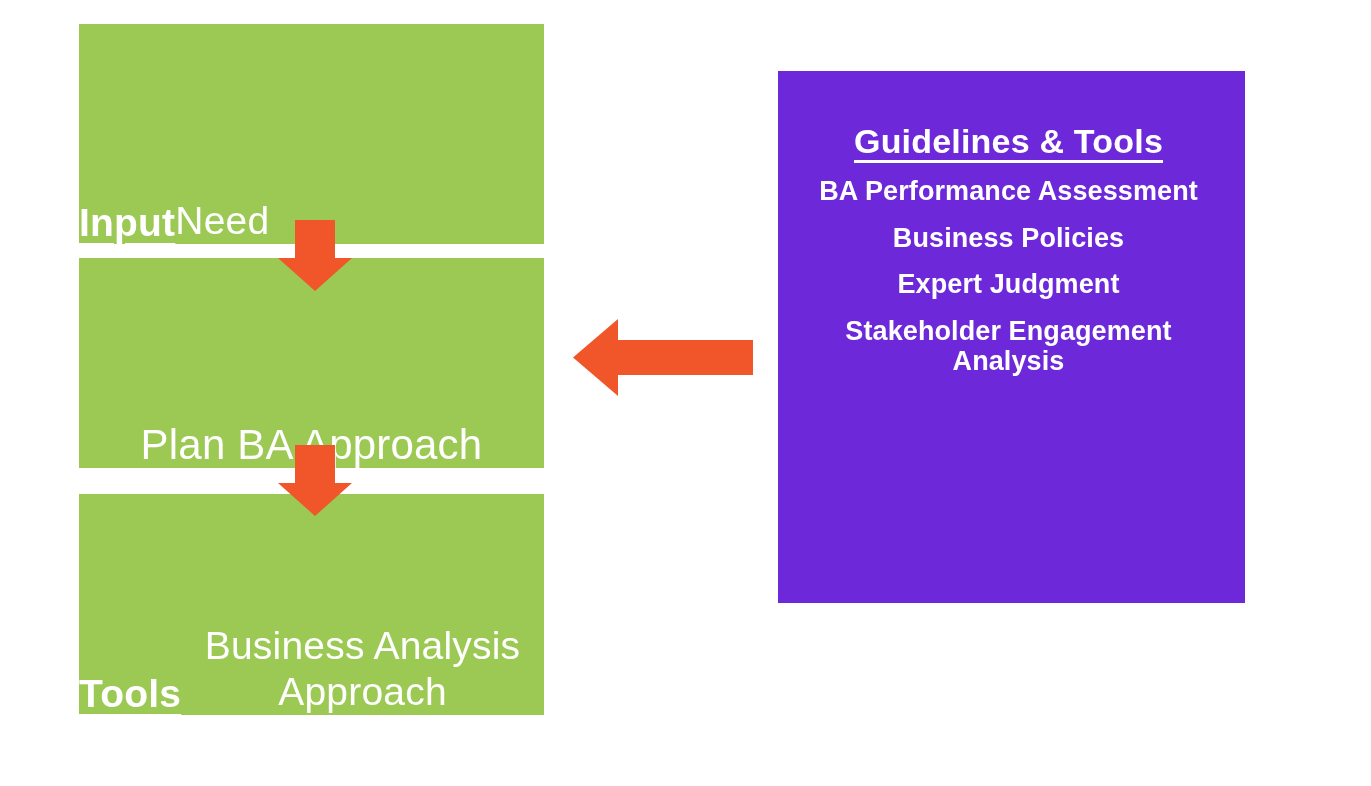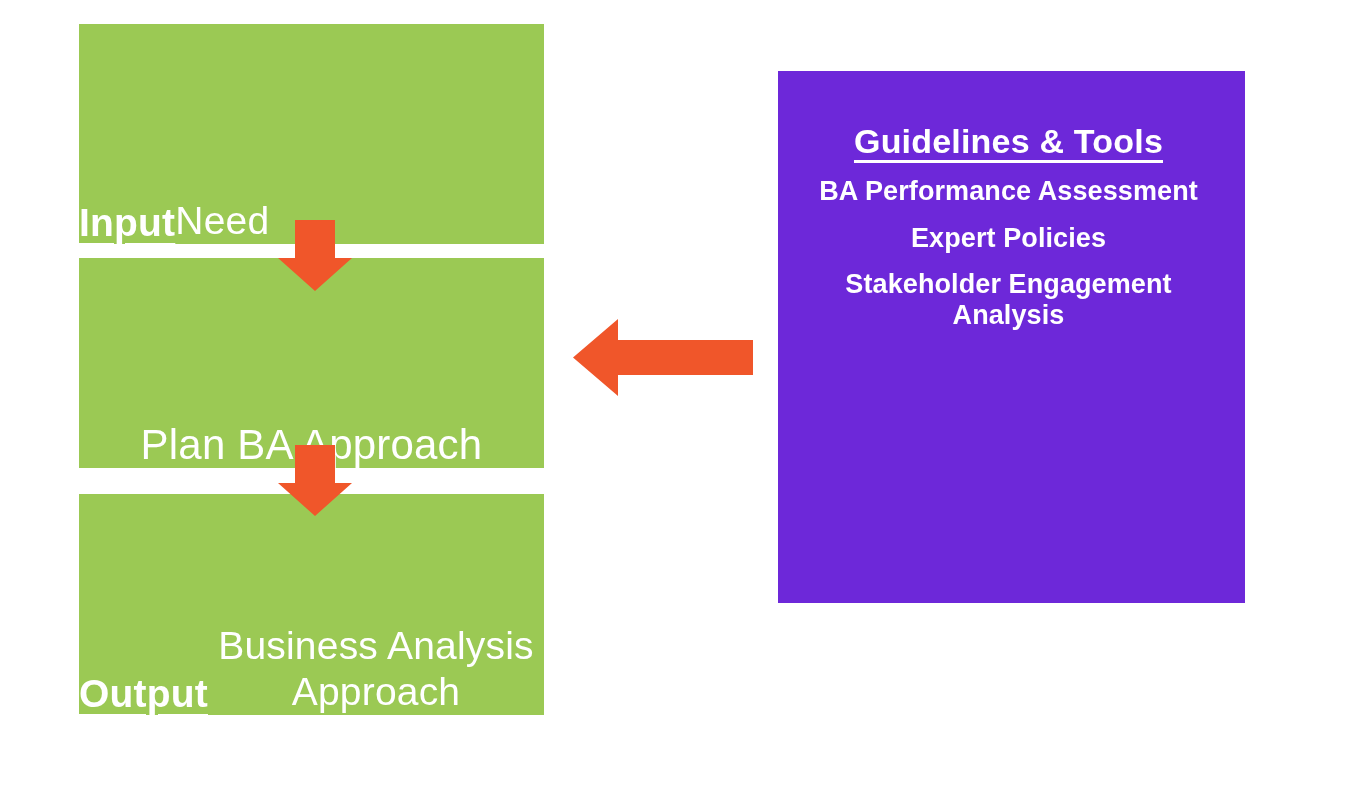--- a/index.html
+++ b/index.html
@@ -109,28 +109,29 @@
   <div class="flow-box" id="box-input">
     <div class="box-heading">Input</div>
     <div class="box-sub">Need</div>
   </div>
 
   <div class="flow-box" id="box-plan">
     <div class="box-main">Plan BA Approach</div>
   </div>
 
   <div class="flow-box" id="box-output">
-    <div class="box-heading">Output</div>
+    <div class="box-heading">Tools</div>
     <div class="box-sub">Business Analysis Approach</div>
   </div>
 
   <div id="guidelines-panel">
     <div id="guidelines-title">Guidelines &amp; Tools</div>
     <div class="guideline-item">BA Performance Assessment</div>
-    <div class="guideline-item">Expert Policies</div>
+    <div class="guideline-item">Business Policies</div>
+    <div class="guideline-item">Expert Judgment</div>
     <div class="guideline-item">Stakeholder Engagement Analysis</div>
   </div>
 
   <div class="arrow" id="arrow-down-1">
     <svg viewBox="0 0 74 71" xmlns="http://www.w3.org/2000/svg" aria-hidden="true">
       <polygon points="17,0 57,0 57,38 74,38 37,71 0,38 17,38" fill="#F0562A"></polygon>
     </svg>
   </div>
 
   <div class="arrow" id="arrow-down-2">

